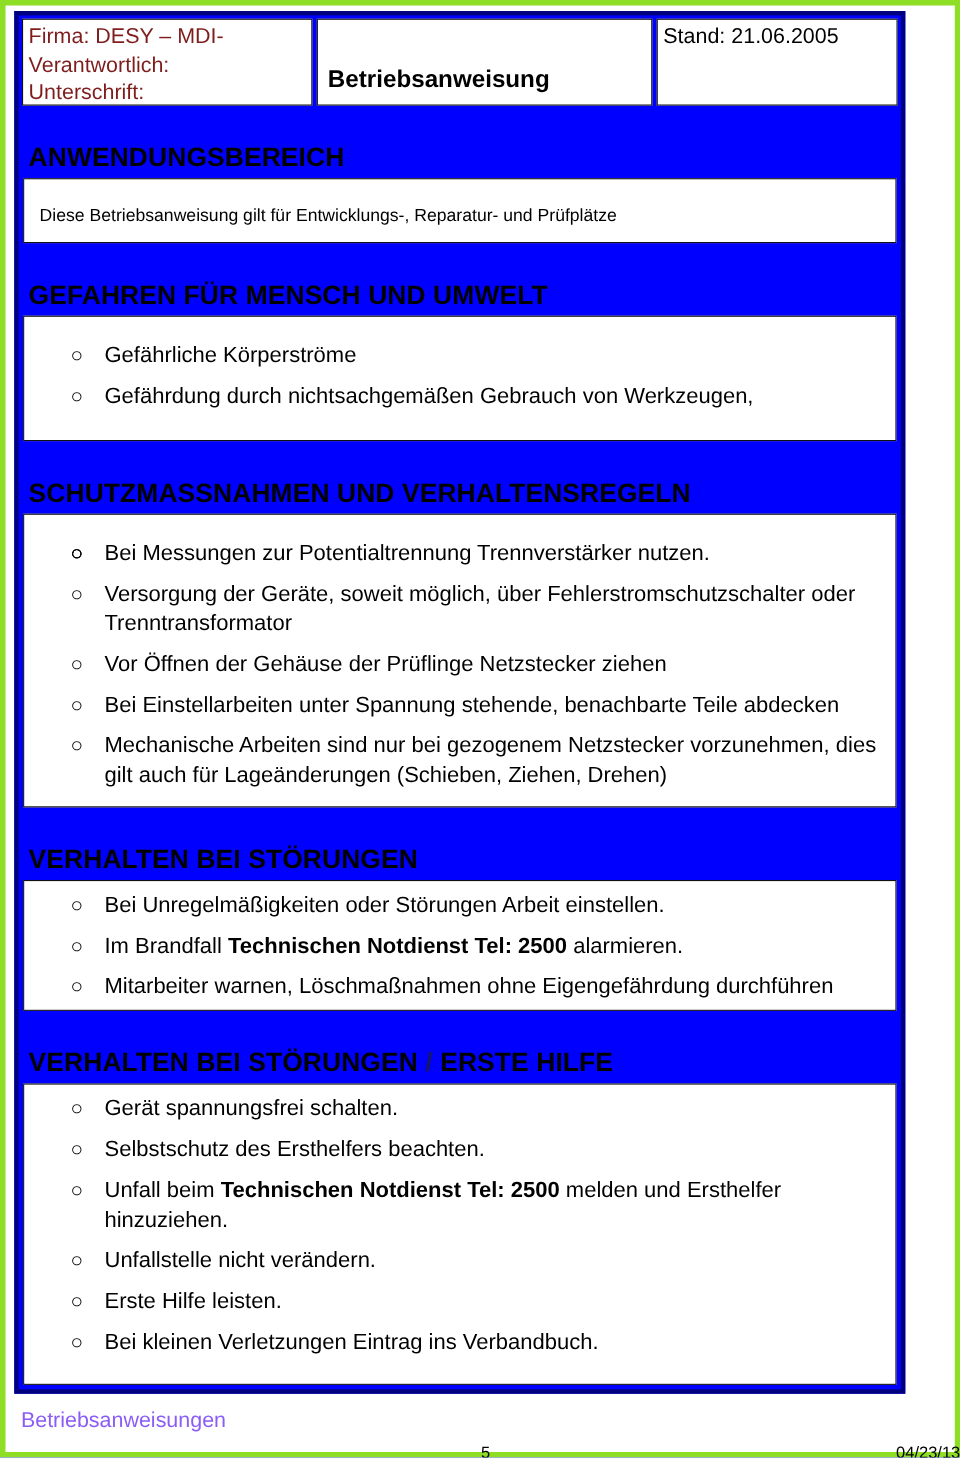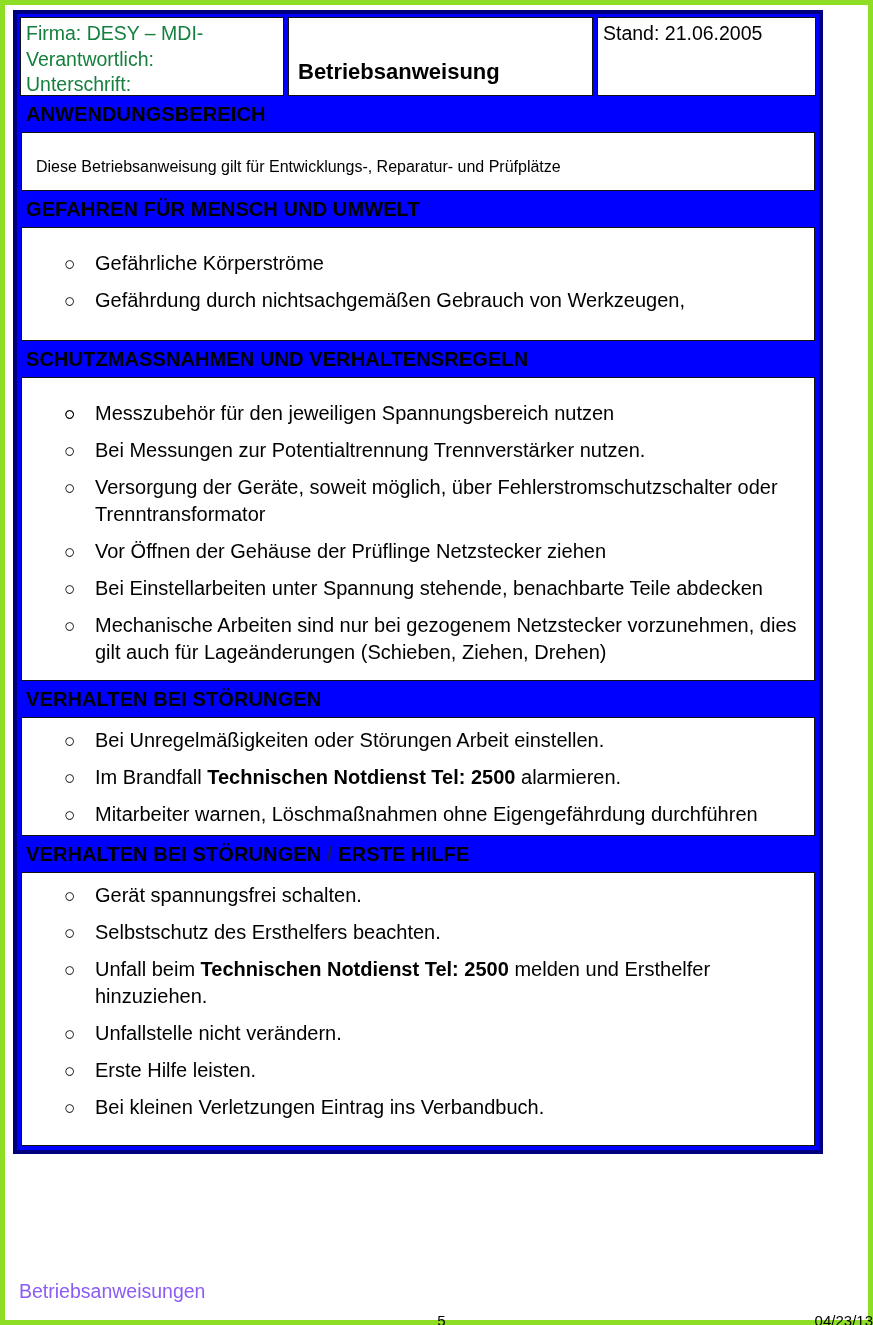--- a/index.html
+++ b/index.html
@@ -56,21 +56,21 @@
     border: 1px solid #111111;
     position: relative;
   }
   .hdr-left   { width: 264px; padding: 3px 0 0 5px; }
   .hdr-center { width: 305px; }
   .hdr-right  { flex: 1; padding: 3px 0 0 5px; }
 
   .hdr-left .line {
     font-size: 19.5px;
     line-height: 25.5px;
-    color: #15803d;
+    color: #7f1d1d;
     white-space: nowrap;
   }
 
   .hdr-center .title {
     position: absolute;
     left: 9px;
     bottom: 10px;
     font-size: 22px;
     font-weight: bold;
     color: #000;
@@ -78,27 +78,28 @@
 
   .hdr-right .stand {
     font-size: 19.5px;
     line-height: 25px;
     color: #000;
     white-space: nowrap;
   }
 
   
   .sec-head {
-    font-size: 20px;
+    font-size: 24px;
     font-weight: bold;
     color: #000000;
     letter-spacing: 0.1px;
     padding: 5px 0 5px 9px;
     line-height: 26px;
     white-space: nowrap;
+    margin-top: 30px;
   }
   .sec-head .slash { color: #181860; }
 
   
   .panel {
     background: #ffffff;
     border: 1px solid #111111;
     margin: 0 4px 0 4px;
     padding: 10px 8px 10px 8px;
   }
@@ -209,21 +210,20 @@
       </div>
 
       <div class="sec-head">SCHUTZMASSNAHMEN UND VERHALTENSREGELN</div>
       <div class="panel" style="padding-top:12px;padding-bottom:14px;">
         <ul class="bullets">
           <li>
             <span class="dot">○</span>
           </li>
           <li>
             <span class="dot">○</span>
-            <span>Messzubehör für den jeweiligen Spannungsbereich nutzen</span>
           </li>
           <li>
             <span class="dot">○</span>
             <span>Bei Messungen zur Potentialtrennung Trennverstärker nutzen.</span>
           </li>
           <li>
             <span class="dot">○</span>
             <span>Versorgung der Geräte, soweit möglich, über Fehlerstromschutzschalter oder Trenntransformator</span>
           </li>
           <li>

